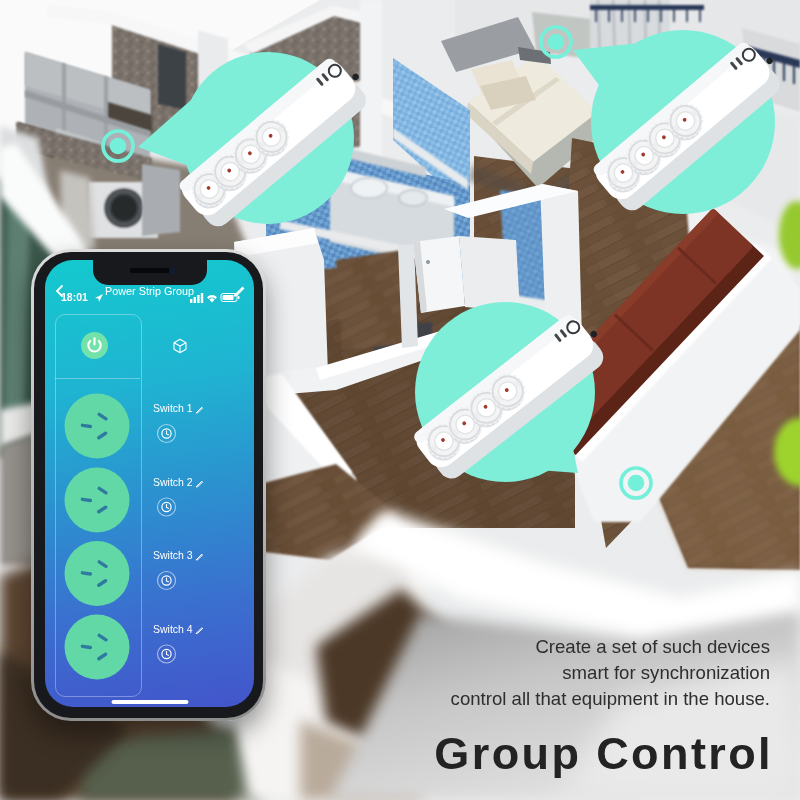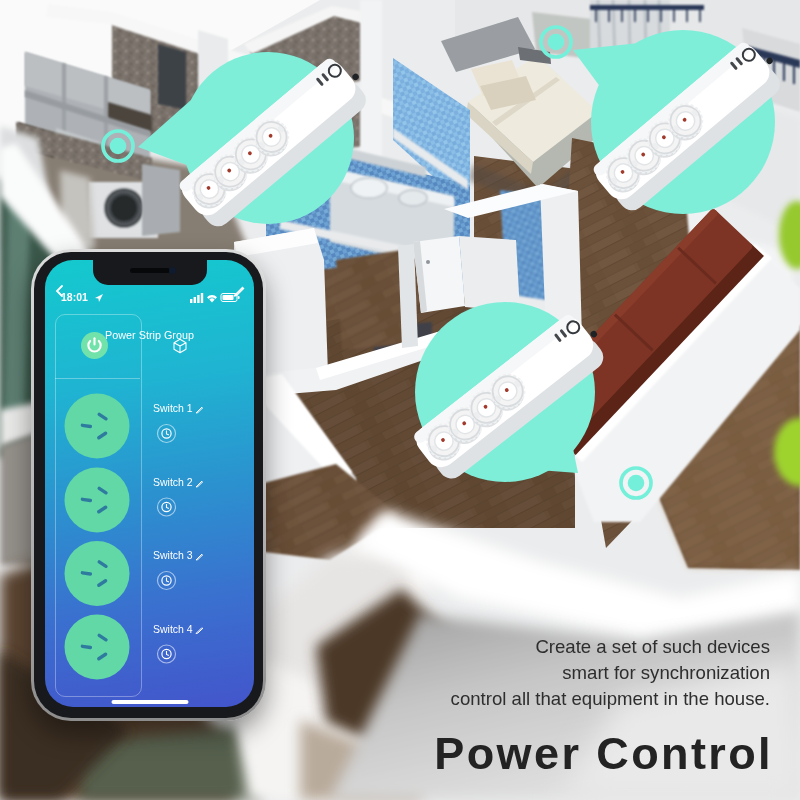--- a/index.html
+++ b/index.html
@@ -3,21 +3,21 @@
 <meta charset="utf-8">
 <style>
   html,body{margin:0;padding:0;}
   #stage{position:relative;width:800px;height:800px;overflow:hidden;background:#eceff0;font-family:"Liberation Sans",sans-serif;}
   #scene{position:absolute;left:0;top:0;}
   #phone{position:absolute;left:31px;top:249px;width:235px;height:472px;border-radius:40px;background:linear-gradient(180deg,#dcdcdc 0%,#b9b9b9 50%,#8d8d8d 100%);box-shadow:0 12px 26px rgba(0,0,0,0.4);}
   #phone .frame{position:absolute;left:3px;top:3px;right:3px;bottom:3px;border-radius:37px;background:#17191c;}
   #phone .screen{position:absolute;left:14px;top:11px;width:209px;height:447px;border-radius:28px;background:linear-gradient(172deg,#14c9ce 0%,#1fb4d2 28%,#2b92cf 52%,#3a70cf 76%,#4355cb 100%);overflow:hidden;}
   #phone .notch{position:absolute;left:50%;top:0;transform:translateX(-50%);width:114px;height:25px;background:#17191c;border-radius:0 0 15px 15px;}
   .sbar{position:absolute;left:0;top:3px;width:100%;height:14px;color:#fff;font-size:10.5px;font-weight:bold;margin-top:28px;}
-  .navbar{position:absolute;left:0;top:25px;width:100%;text-align:center;color:#fff;font-size:10.8px;margin-top:44px;}
+  .navbar{position:absolute;left:0;top:25px;width:100%;text-align:center;color:#fff;font-size:10.8px;}
   .card{position:absolute;left:10px;top:54px;width:85px;height:381px;border:1px solid rgba(255,255,255,0.33);border-radius:10px;}
   .carddiv{position:absolute;left:10px;top:118px;width:85px;height:0;border-top:1px solid rgba(255,255,255,0.33);}
   .homebar{position:absolute;left:50%;bottom:3px;transform:translateX(-50%);width:77px;height:4px;border-radius:2px;background:#fff;}
   #slogan{position:absolute;right:30px;top:634px;width:480px;text-align:right;color:#2e2e2e;font-size:18.6px;line-height:26px;}
   #title{position:absolute;right:27px;top:728px;color:#232323;font-size:45px;font-weight:bold;letter-spacing:2.4px;}
 </style>
 </head>
 <body>
 <div id="stage">
 
@@ -481,14 +481,14 @@
       <text x="108" y="372.5" fill="#fff" font-size="10.5" font-family="Liberation Sans,sans-serif">Switch 4</text>
           <use href="#editpen" x="151" y="368.5"></use>
     </svg>
 
     <div class="homebar"></div>
   </div>
 </div>
 
 <div id="slogan">Create a set of such devices<br>smart for synchronization<br>control all that equipment in the house.</div>
 
-<div id="title">Power Control</div>
+<div id="title">Group Control</div>
 </div>
 
 </body></html>

